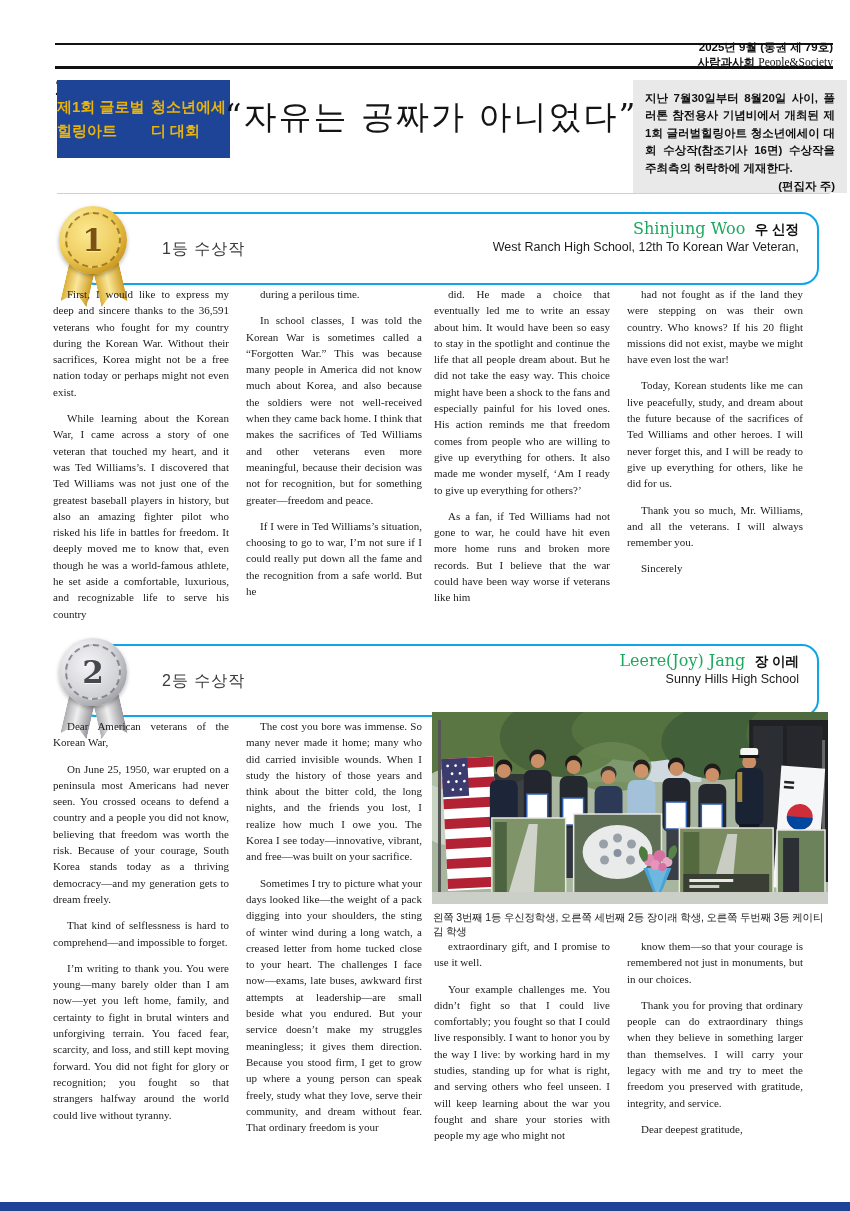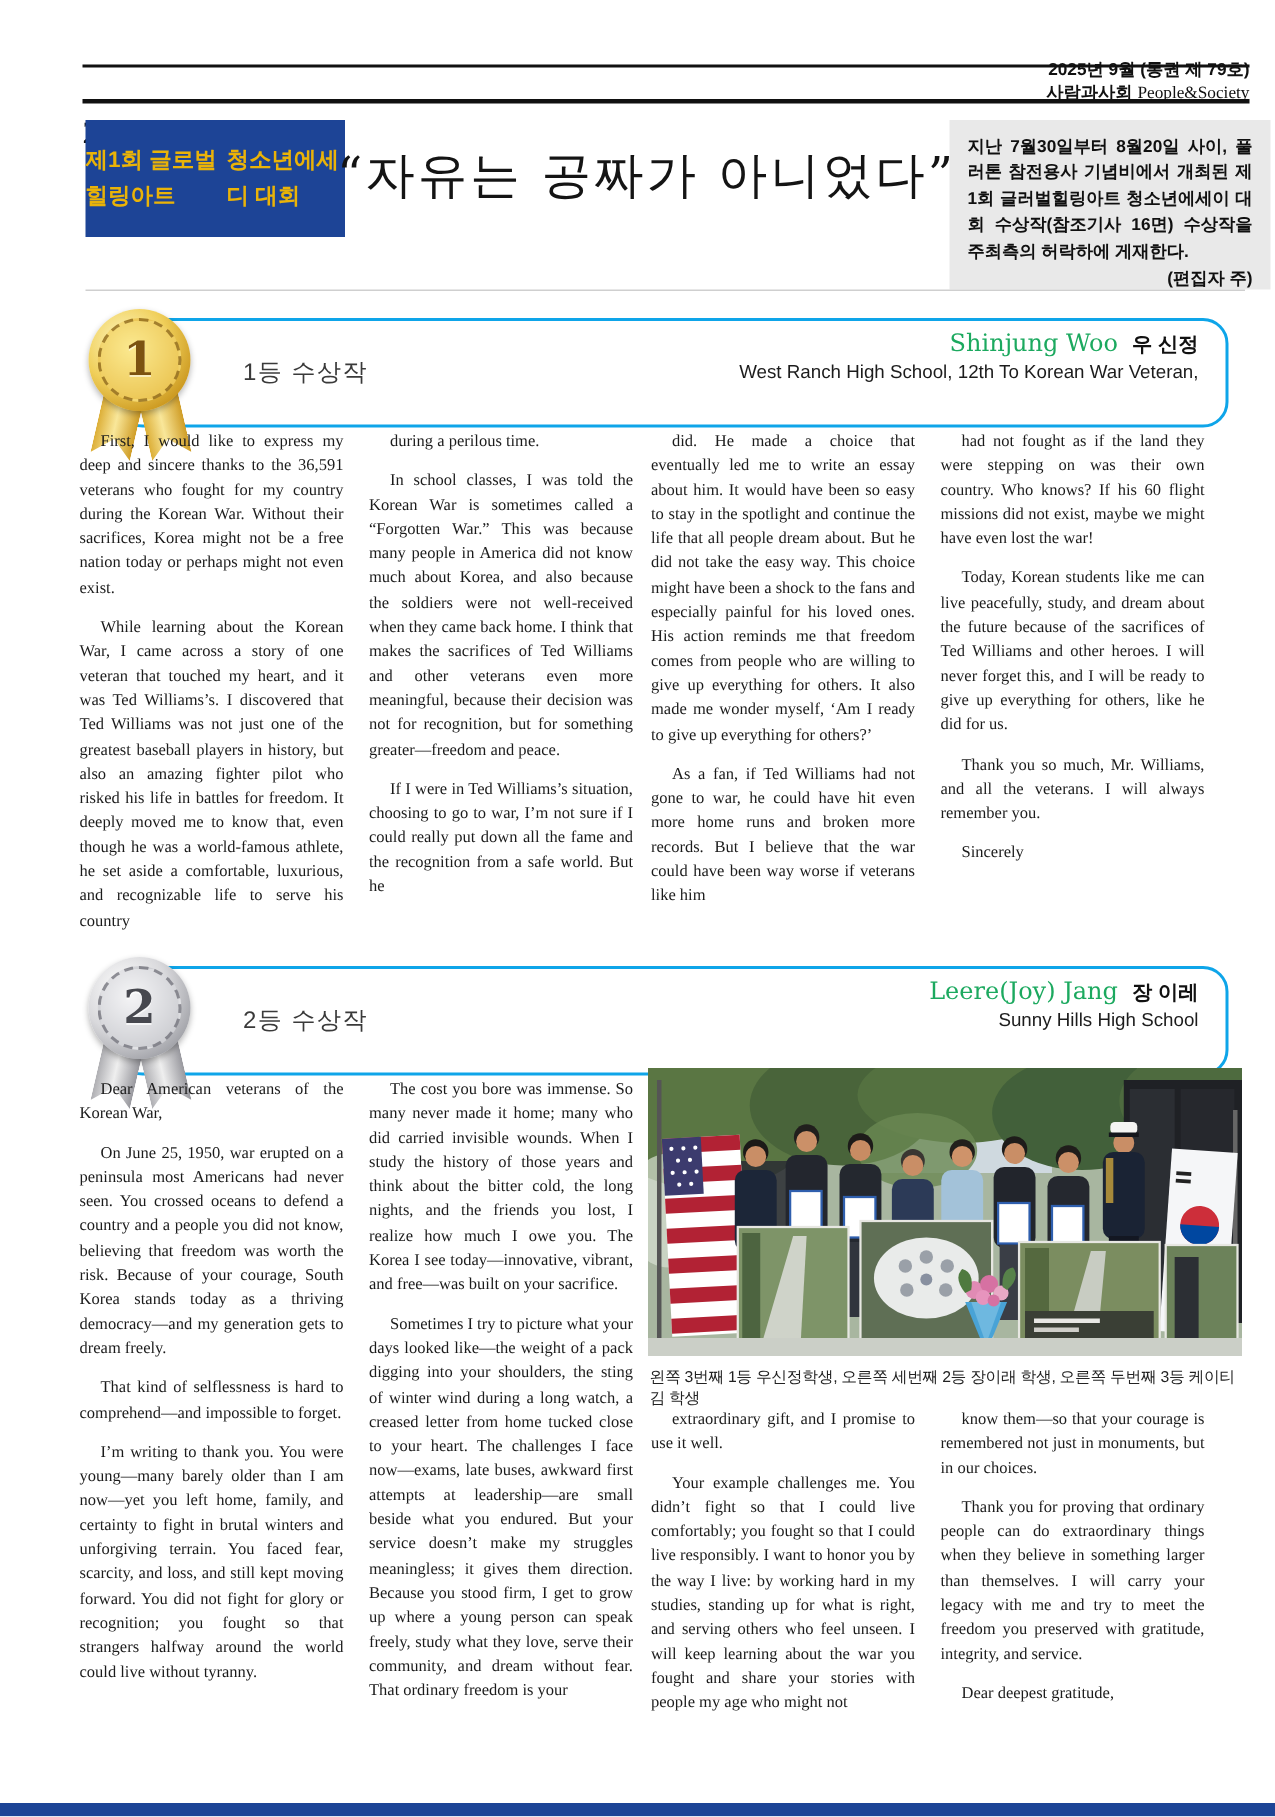--- a/index.html
+++ b/index.html
@@ -141,21 +141,21 @@
   <div class="col s1 c2">
     <p>during a perilous time.</p>
     <p>In school classes, I was told the Korean War is sometimes called a “Forgotten War.” This was because many people in America did not know much about Korea, and also because the soldiers were not well-received when they came back home. I think that makes the sacrifices of Ted Williams and other veterans even more meaningful, because their decision was not for recognition, but for something greater—freedom and peace.</p>
     <p>If I were in Ted Williams’s situation, choosing to go to war, I’m not sure if I could really put down all the fame and the recognition from a safe world. But he</p>
   </div>
   <div class="col s1 c3">
     <p>did. He made a choice that eventually led me to write an essay about him. It would have been so easy to stay in the spotlight and continue the life that all people dream about. But he did not take the easy way. This choice might have been a shock to the fans and especially painful for his loved ones. His action reminds me that freedom comes from people who are willing to give up everything for others. It also made me wonder myself, ‘Am I ready to give up everything for others?’</p>
     <p>As a fan, if Ted Williams had not gone to war, he could have hit even more home runs and broken more records. But I believe that the war could have been way worse if veterans like him</p>
   </div>
   <div class="col s1 c4">
-    <p>had not fought as if the land they were stepping on was their own country. Who knows? If his 60 flight missions did not exist, maybe we might have even lost the war!</p>
+    <p>had not fought as if the land they were stepping on was their own country. Who knows? If his 20 flight missions did not exist, maybe we might have even lost the war!</p>
     <p>Today, Korean students like me can live peacefully, study, and dream about the future because of the sacrifices of Ted Williams and other heroes. I will never forget this, and I will be ready to give up everything for others, like he did for us.</p>
     <p>Thank you so much, Mr. Williams, and all the veterans. I will always remember you.</p>
     <p>Sincerely</p>
   </div>
 
   <div class="award-box award-box-2">
     <span class="rank-label">2등 수상작</span>
     <div class="winner-block">
       <div>
         <span class="winner-name-en">Leere(Joy) Jang</span>

